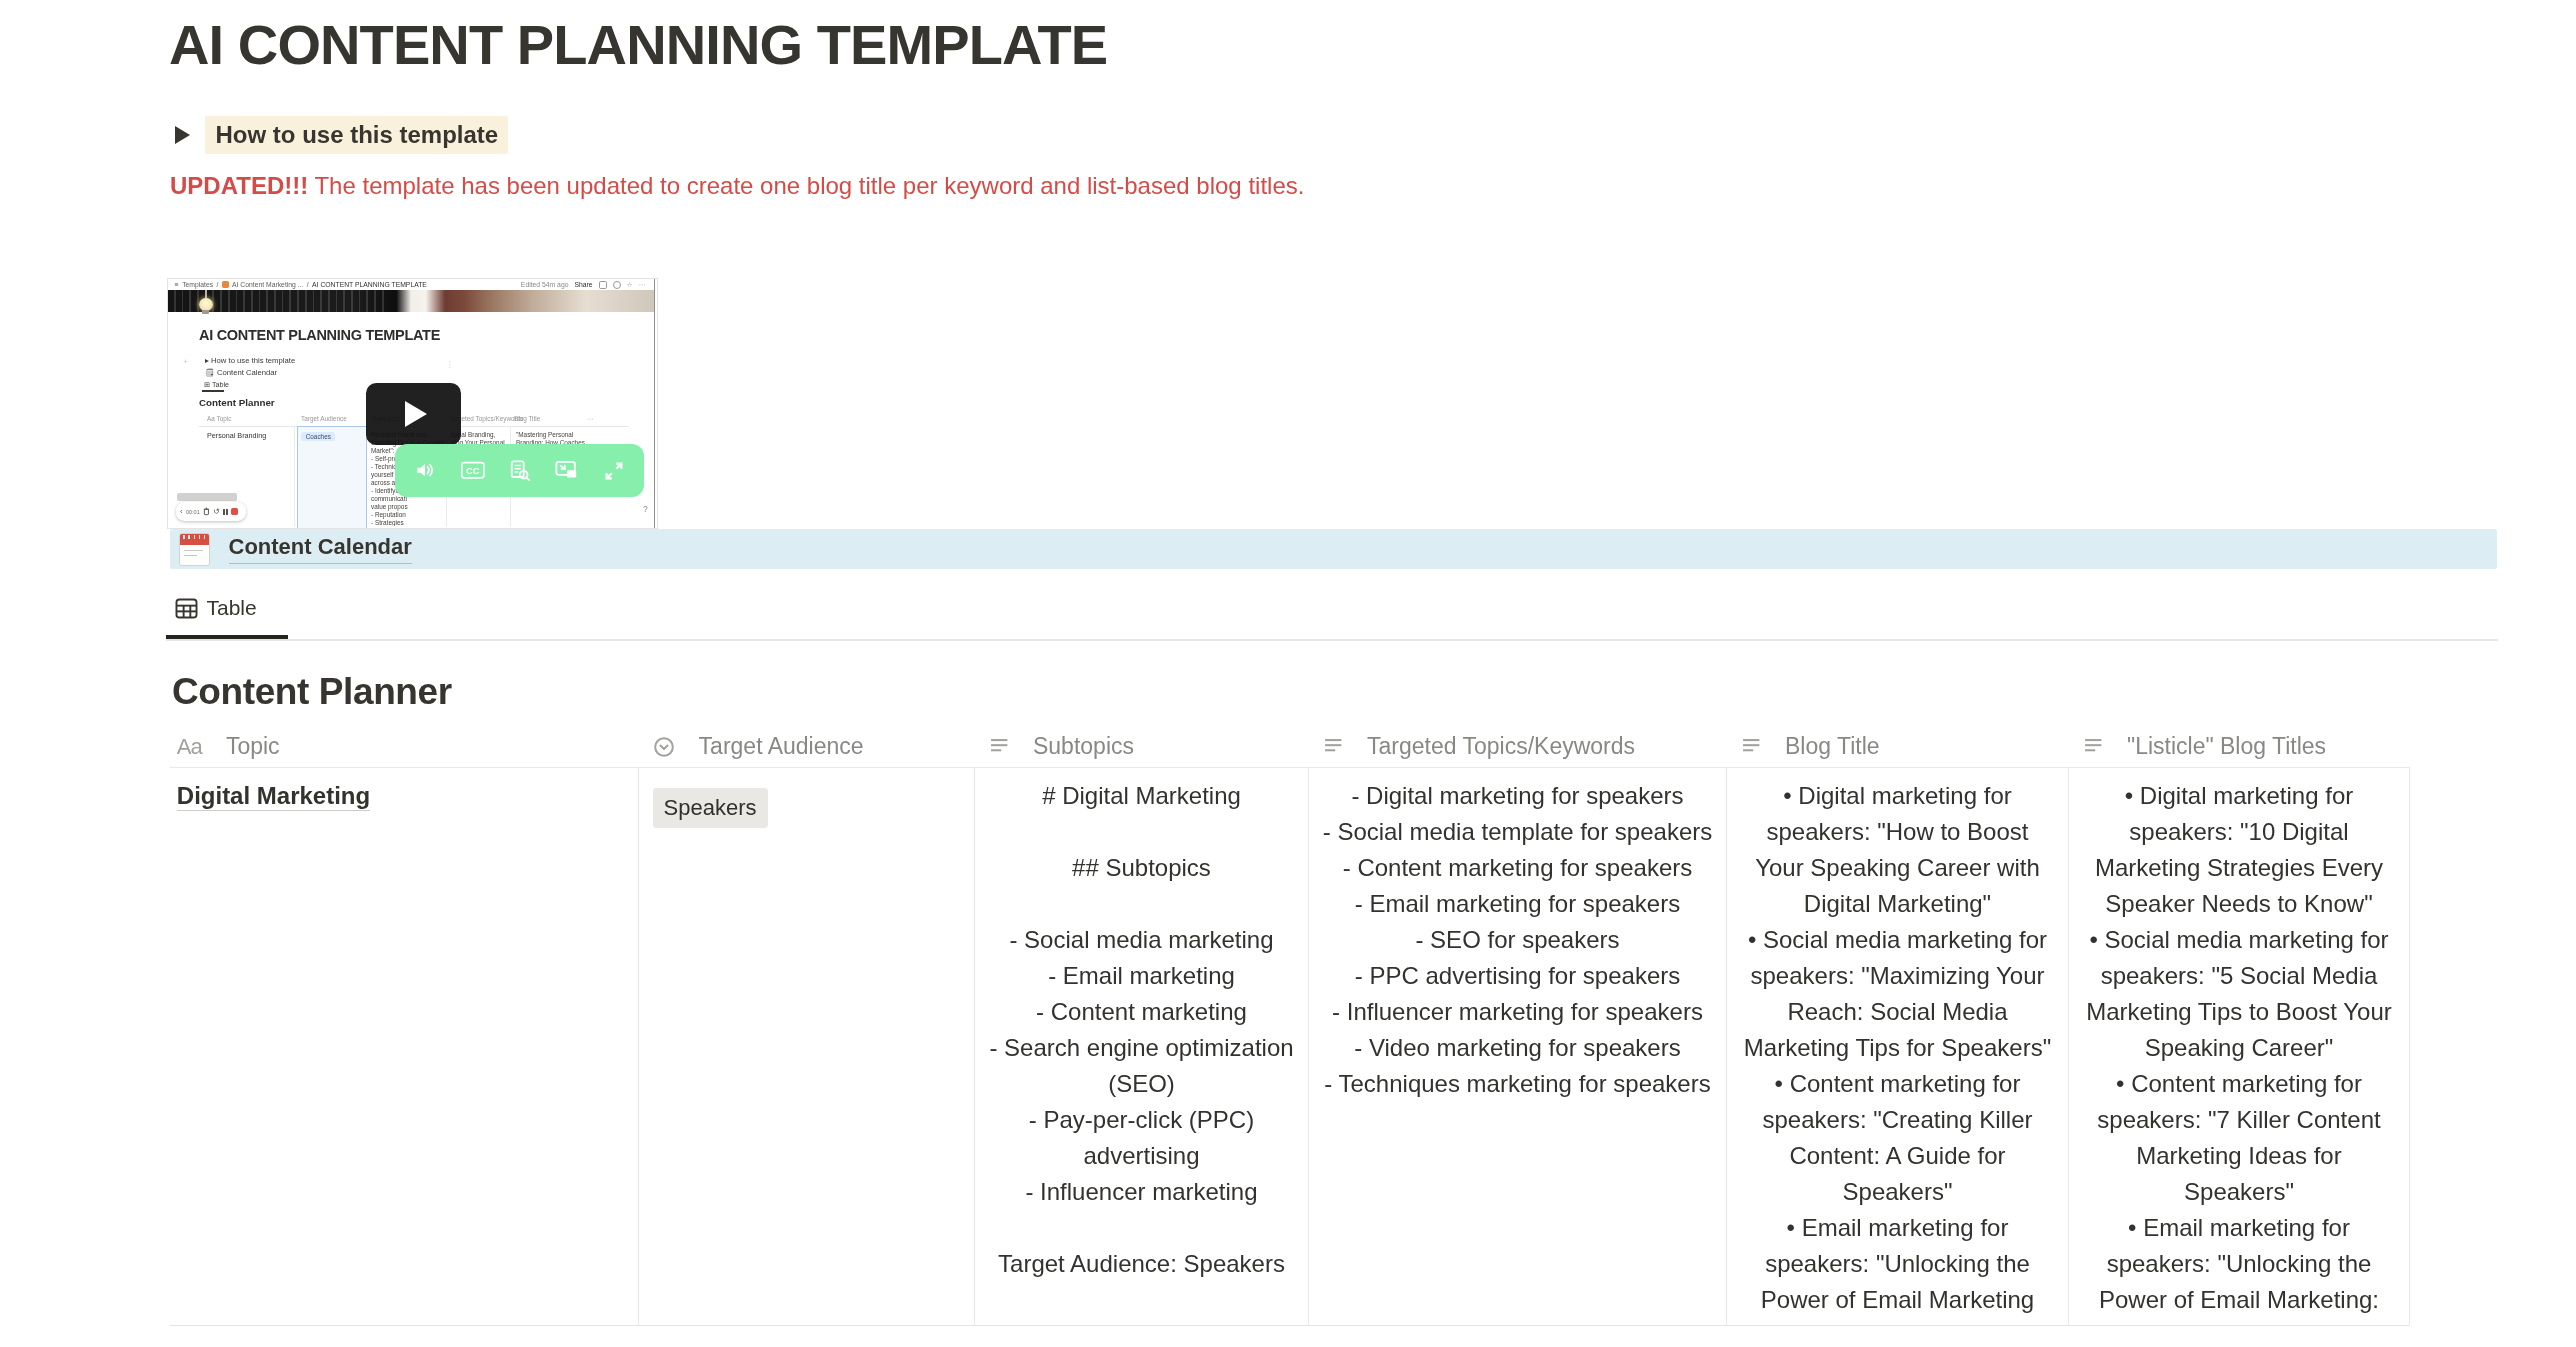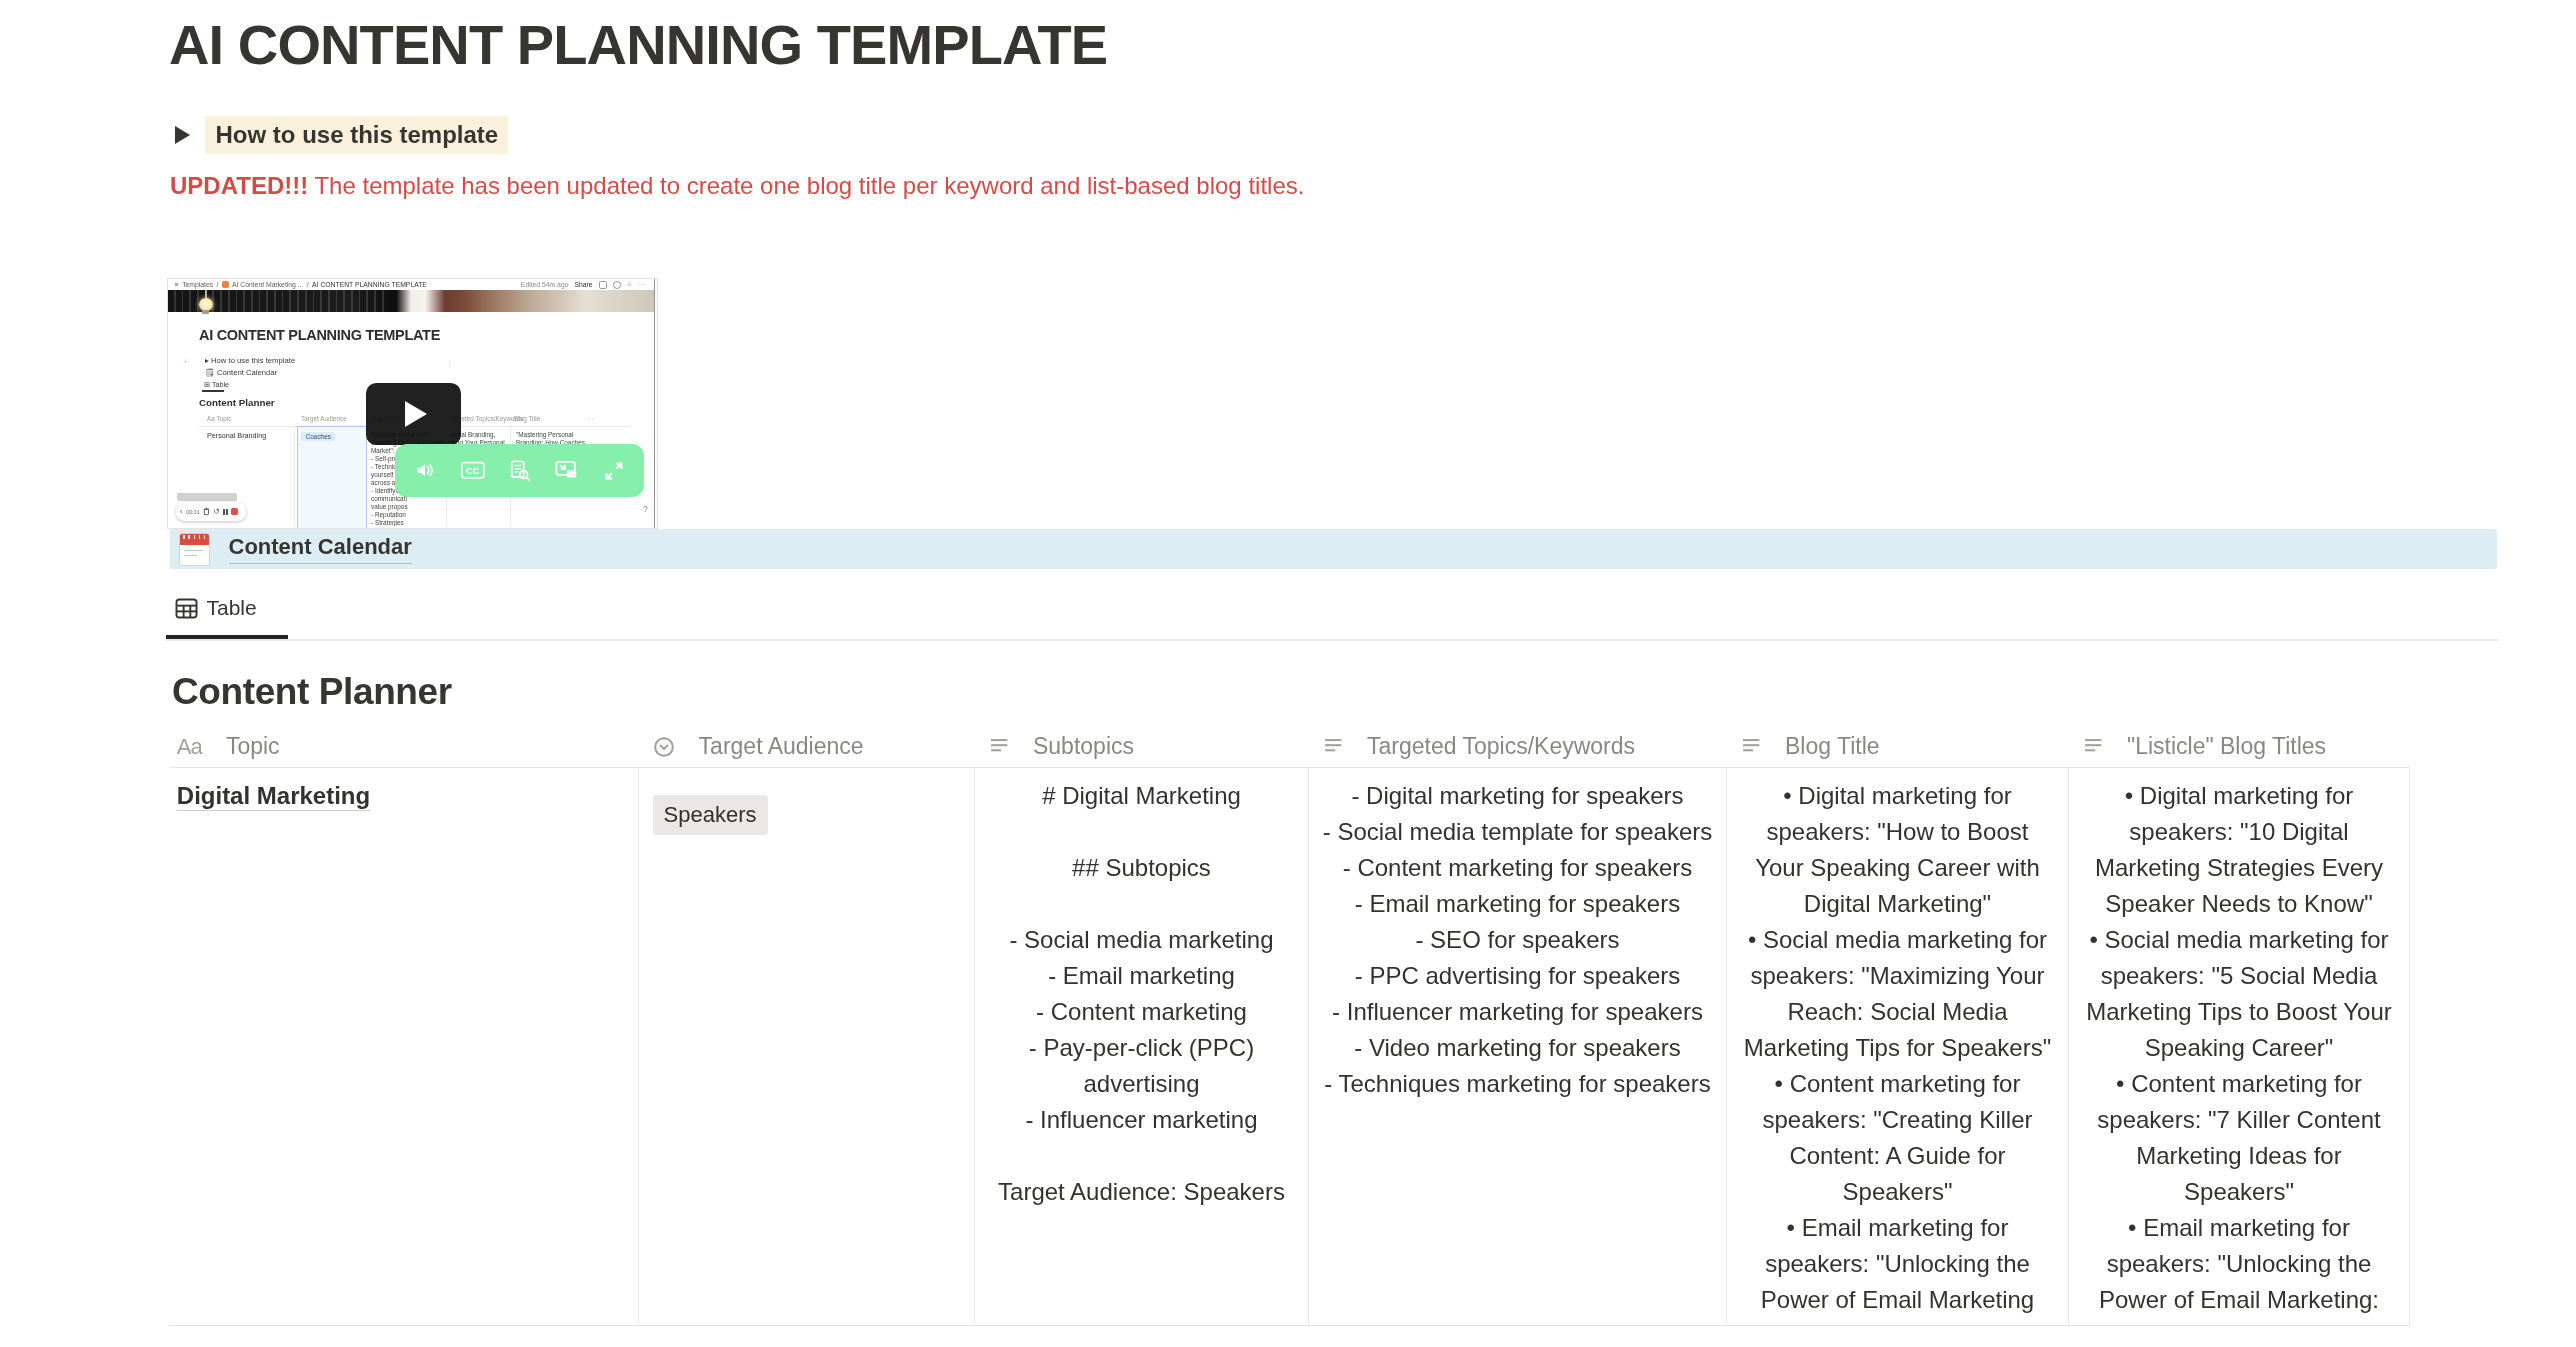--- a/index.html
+++ b/index.html
@@ -85,21 +85,21 @@
   .hcell{display:flex;align-items:center;gap:24px;box-sizing:border-box;padding-left:13.6px;color:#8a8884;font-size:23px;}
   .hcell .aa{font-size:22px;color:#a3a19c;letter-spacing:-0.9px;}
   .hcell svg{flex:0 0 auto;}
   .w1{width:469px;} .w2{width:336px;} .w3{width:334px;} .w4{width:418px;} .w5{width:342px;} .w6{width:341px;}
   .hcell.w1{padding-left:6.8px;}
   .db-row{display:flex;align-items:stretch;}
   .bcell{box-sizing:border-box;padding:10.2px 13.6px 0 13.6px;font-size:24px;line-height:36px;color:#34322e;border-right:0.9px solid #e9e8e6;}
   .bcell.w1{padding-left:6.8px;border-right:0.9px solid #e9e8e6;}
   .bcell.last{border-right:0.9px solid #e9e8e6;}
   .page-link{font-weight:600;border-bottom:1.7px solid #cfcdc9;padding-bottom:0.9px;}
-  .tag{display:inline-block;background:#e9e8e5;border-radius:3.4px;padding:1.7px 11px;font-size:22px;color:#32302c;margin-top:17px;}
+  .tag{display:inline-block;background:#e9e8e5;border-radius:3.4px;padding:1.7px 11px;font-size:22px;color:#32302c;margin-top:10px;}
   .cellines div{min-height:36px;text-align:center;}
 
   .bottom-rule{left:170px;top:1325px;width:2240px;height:1.7px;background:#e5e4e1;}
   .bottom-band{left:0;top:1326px;width:2576px;height:21px;background:#fff;}
 </style>
 </head>
 <body>
 
 <div class="page">
 
@@ -329,20 +329,21 @@
         <span class="tag">Speakers</span>
       </div>
       <div class="bcell w3 cellines">
           <div># Digital Marketing</div>
           <div>&nbsp;</div>
           <div>## Subtopics</div>
           <div>&nbsp;</div>
           <div>- Social media marketing</div>
           <div>- Email marketing</div>
           <div>- Content marketing</div>
+          <div>- Search engine optimization (SEO)</div>
           <div>- Pay-per-click (PPC) advertising</div>
           <div>- Influencer marketing</div>
           <div>&nbsp;</div>
           <div>Target Audience: Speakers</div>
         </div>
       <div class="bcell w4 cellines">
           <div>- Digital marketing for speakers</div>
           <div>- Social media template for speakers</div>
           <div>- Content marketing for speakers</div>
           <div>- Email marketing for speakers</div>

